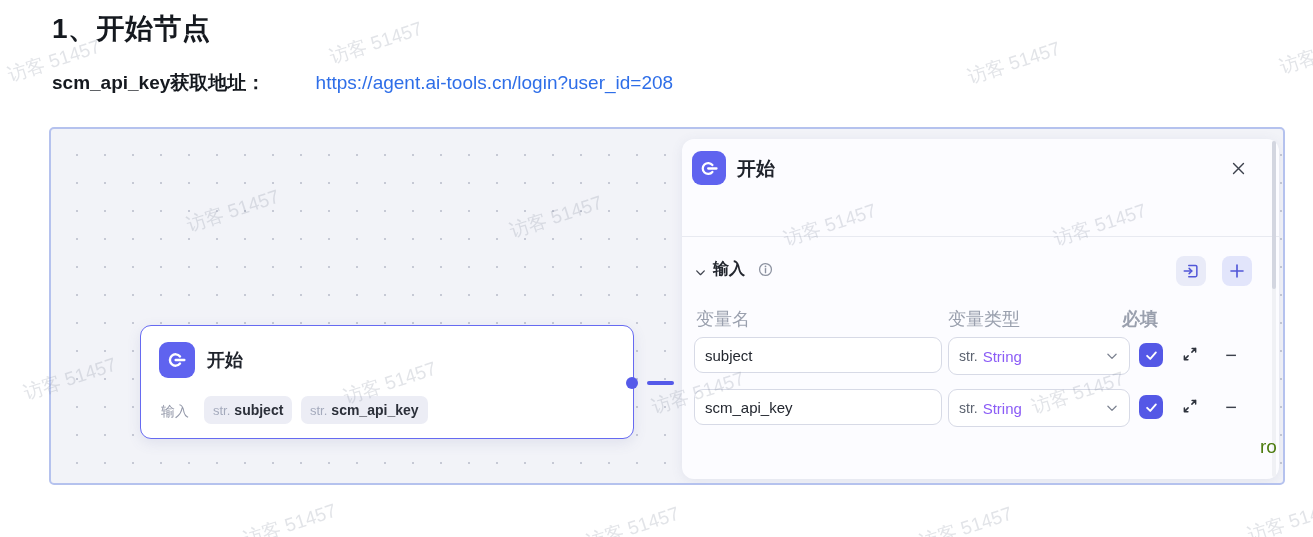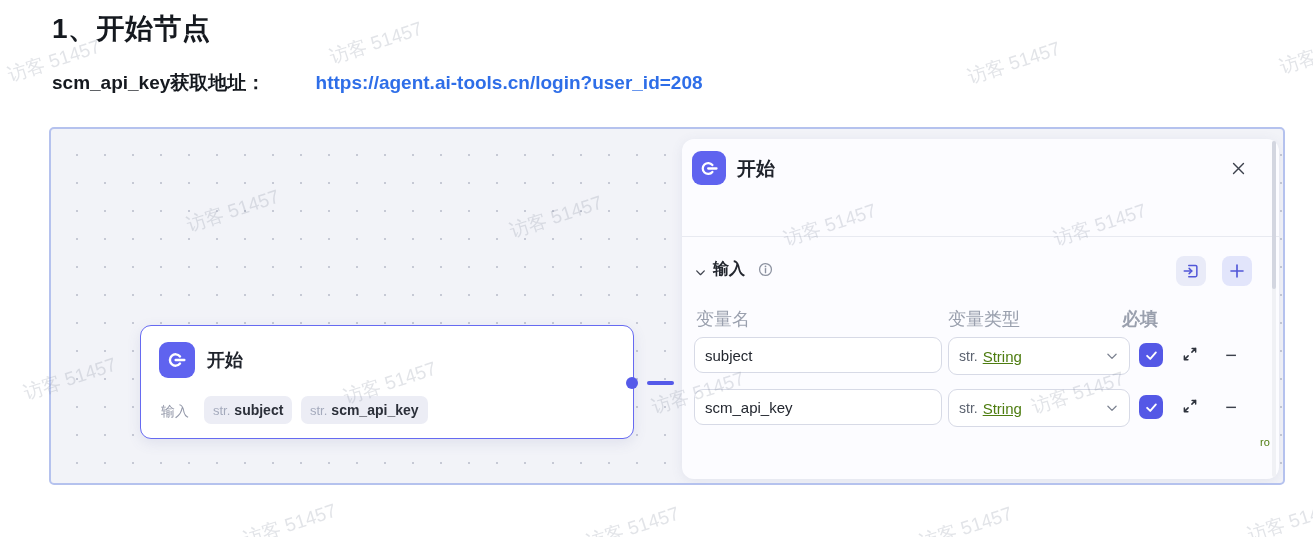--- a/index.html
+++ b/index.html
@@ -2,21 +2,21 @@
 <html><head>
 <meta charset="utf-8">
 <style>
   html,body{margin:0;padding:0;background:#ffffff;width:1313px;height:537px;overflow:hidden;
     font-family:"Liberation Sans","DejaVu Sans",sans-serif;position:relative;}
   .page{position:absolute;inset:0;width:1200px;height:537px;}
 
   
   .heading{position:absolute;left:52px;top:10px;font-size:28px;font-weight:800;color:#15191f;letter-spacing:.5px;}
   .subtitle{position:absolute;left:52px;top:70px;font-size:19px;font-weight:700;color:#15191f;}
-  .subtitle .link{color:#2e6ee8;text-decoration:none;font-weight:700;padding-left:45px;}
+  .subtitle .link{color:#2e6ee8;text-decoration:none;font-weight:400;padding-left:45px;}
 
   
   .shot{position:absolute;left:49px;top:127px;width:1232px;height:354px;border:2px solid #b5c2ee;border-radius:5px;
     background:#f2f3f8;overflow:hidden;}
   .dots{position:absolute;inset:0;
     background-image:radial-gradient(circle,#c6c9d5 1.3px,rgba(0,0,0,0) 1.4px);
     background-size:28px 28px;background-position:12px 12px;}
 
   
   .node{position:absolute;left:89px;top:196px;width:492px;height:112px;background:#ffffff;border:1.6px solid #666af1;
@@ -56,31 +56,31 @@
   .col-req{left:440px;font-weight:bold;}
 
   .var-row{position:absolute;left:0;width:100%;height:40px;}
   .row-0{top:198px;}
   .row-1{top:250px;}
   .var-input{position:absolute;left:12px;top:0;width:226px;height:34px;border:1px solid #d7dae6;border-radius:9px;
     background:#fff;font-size:15px;color:#23272f;padding:0 10px;outline:none;font-family:inherit;}
   .var-select{position:absolute;left:266px;top:0;width:160px;height:36px;border:1px solid #d7dae6;border-radius:9px;
     background:#fff;display:flex;align-items:center;padding:0 10px;cursor:pointer;}
   .var-select .t{color:#5c6370;font-size:14px;margin-right:5px;}
-  .var-select .v{color:#4d7c0f;font-size:15px;flex:1;text-decoration:underline;}
+  .var-select .v{color:#8b5cf6;font-size:15px;flex:1;}
   .checkbox{position:absolute;left:457px;top:6px;width:24px;height:24px;border-radius:7px;background:#5458e6;
     display:flex;align-items:center;justify-content:center;cursor:pointer;}
   .expand-btn{position:absolute;left:499px;top:8px;width:20px;height:20px;cursor:pointer;}
   .minus-btn{position:absolute;left:538px;top:7px;width:22px;height:22px;color:#3c414c;font-size:20px;
     display:flex;align-items:center;justify-content:center;cursor:pointer;line-height:1;}
 
   .scrollbar-track{position:absolute;left:590px;top:2px;width:4px;height:336px;border-radius:2px;background:#f0f1f5;}
   .scrollbar-thumb{position:absolute;left:0;top:0;width:4px;height:148px;border-radius:2px;background:#d3d6e0;}
 
-  .edge-fragment{position:absolute;left:578px;top:297px;font-size:11px;color:#4d7c0f;}
+  .edge-fragment{position:absolute;left:578px;top:297px;font-size:19px;color:#4d7c0f;}
 
   
   .wm{position:absolute;font-size:19px;color:rgba(125,132,152,.22);transform:rotate(-18deg);
     white-space:nowrap;pointer-events:none;z-index:60;}
 </style>
 </head>
 <body>
 
 <div class="page">
 

